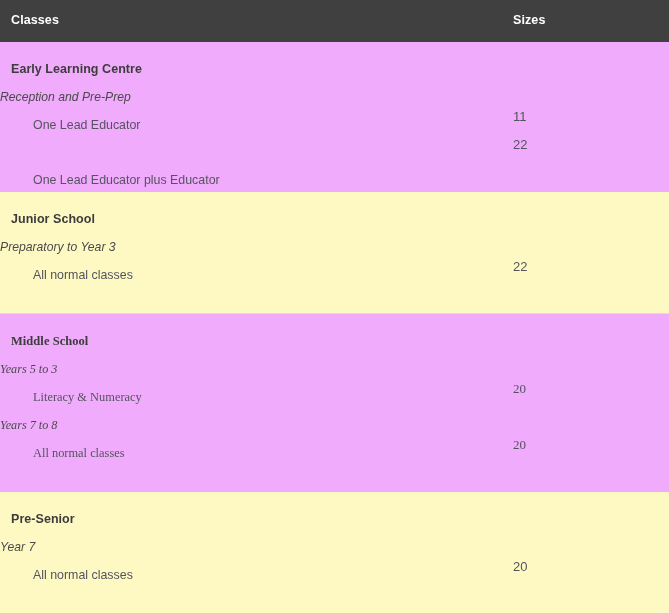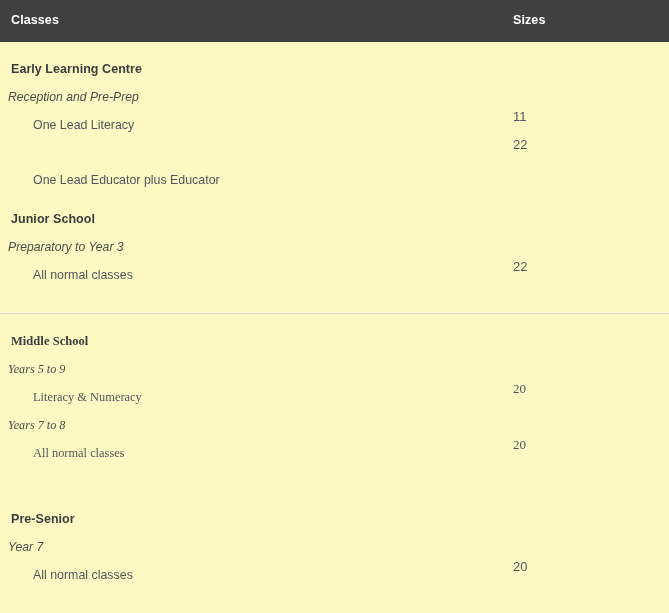--- a/index.html
+++ b/index.html
@@ -36,41 +36,41 @@
     color: #ffffff;
     letter-spacing: 0.1px;
     white-space: nowrap;
   }
   .th-classes { left: 11px; }
   .th-sizes   { left: 513px; }
 
   
   .section {
     position: relative;
-    background: #fef9c3;
+    background: #f0abfc;
     padding: 0;
     box-sizing: border-box;
   }
   .section.shaded {
     background: #fef9c3;
   }
 
   .section-title {
     position: absolute;
     left: 11px;
     font-size: 12.5px;
     font-weight: bold;
     color: #3c3c3c;
     letter-spacing: 0.05px;
     white-space: nowrap;
   }
 
   .subhead {
     position: absolute;
-    left: 8px;
+    left: 0;
     font-size: 12.2px;
     font-style: italic;
     color: #4a4a4a;
     white-space: nowrap;
   }
 
   .row-label {
     position: absolute;
     left: 33px;
     font-size: 12.4px;
@@ -102,35 +102,35 @@
 
   <div class="thead">
     <div class="th th-classes">Classes</div>
     <div class="th th-sizes">Sizes</div>
   </div>
 
   <div id="sections-container">
       <div class="section" style="height: 150px;">
         <div class="section-title" style="top: 20px;">Early Learning Centre</div>
         <div class="subhead" style="top: 48px;">Reception and Pre-Prep</div>
-        <div class="row-label" style="top: 76px;">One Lead Literacy</div>
+        <div class="row-label" style="top: 76px;">One Lead Educator</div>
         <div class="row-value" style="top: 67px;">11</div>
         <div class="row-label" style="top: 104px; margin-top: 27px;">One Lead Educator plus Educator</div>
         <div class="row-value" style="top: 95px;">22</div>
       </div>
       <div class="section shaded" style="height: 122px;">
         <div class="section-title" style="top: 20px;">Junior School</div>
         <div class="subhead" style="top: 48px;">Preparatory to Year 3</div>
         <div class="row-label" style="top: 76px;">All normal classes</div>
         <div class="row-value" style="top: 67px;">22</div>
         <div class="bottom-rule"></div>
       </div>
       <div class="section" style="height: 178px; font-family: Liberation Serif, serif;">
         <div class="section-title" style="top: 20px;">Middle School</div>
-        <div class="subhead" style="top: 48px;">Years 5 to 9</div>
+        <div class="subhead" style="top: 48px;">Years 5 to 3</div>
         <div class="row-label" style="top: 76px;">Literacy &amp; Numeracy</div>
         <div class="row-value" style="top: 67px;">20</div>
         <div class="subhead" style="top: 104px;">Years 7 to 8</div>
         <div class="row-label" style="top: 132px;">All normal classes</div>
         <div class="row-value" style="top: 123px;">20</div>
       </div>
       <div class="section shaded" style="height: 122px;">
         <div class="section-title" style="top: 20px;">Pre-Senior</div>
         <div class="subhead" style="top: 48px;">Year 7</div>
         <div class="row-label" style="top: 76px;">All normal classes</div>

